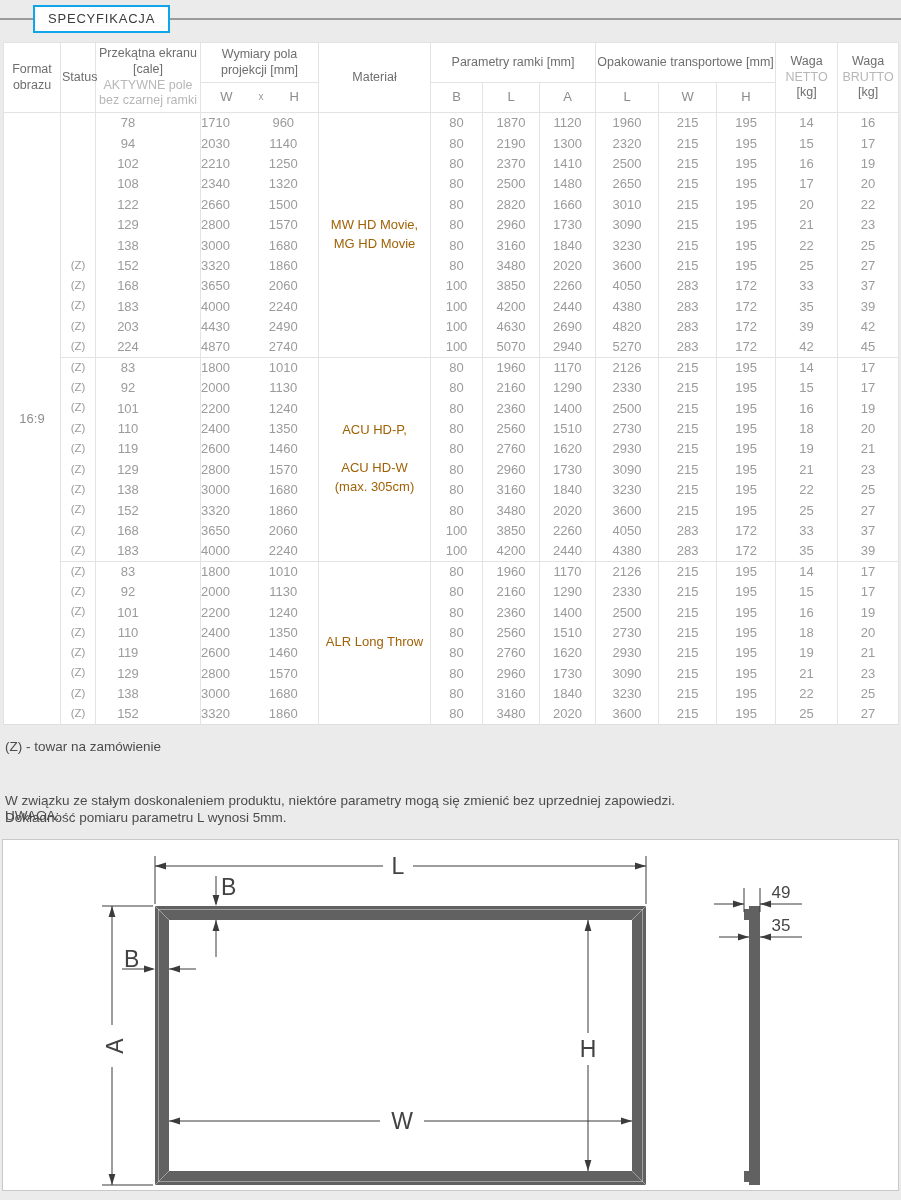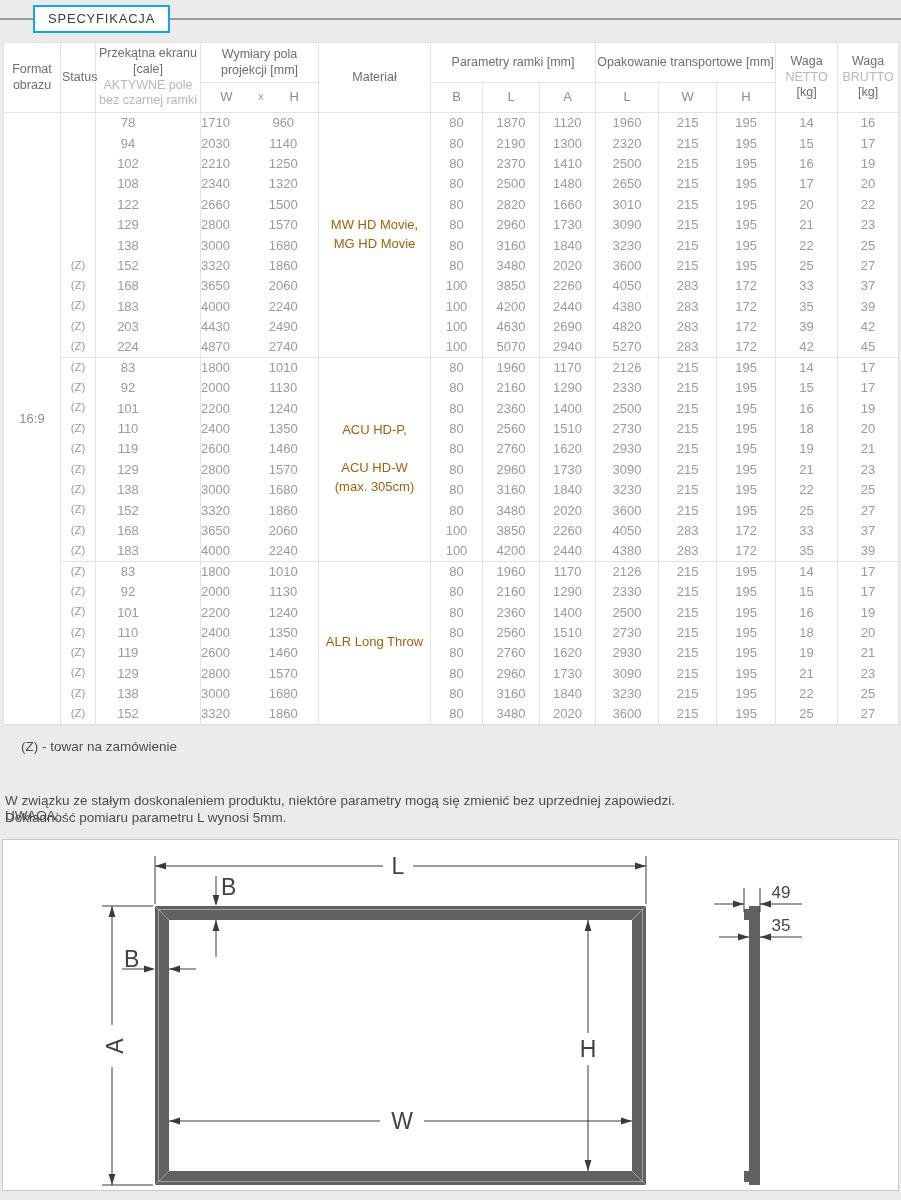--- a/index.html
+++ b/index.html
@@ -46,21 +46,21 @@
   }
   tbody tr.group-start td { border-top:1px solid #e3e3e3; }
   td.status-cell { font-size:11.5px; }
   td.diag-cell { text-align:center; padding-right:40px; }
   td.w-cell { text-align:left; padding-right:14px; border-right:none; }
   td.h-cell { text-align:center; padding-right:12px; border-left:none; }
   td.material-cell { font-size:13px; line-height:1.45; color:#a16207; }
   td.format-cell { font-size:13px; color:#8f8f8f; }
   
   .note { position:absolute; left:5px; font-size:13.5px; color:#4c4c4c; white-space:nowrap; }
-  .note-legend { top:739px;margin-left:16px; }
+  .note-legend { top:739px; }
   .note-uwaga  { top:808px; }
   .note-l1     { top:793px; }
   .note-l2     { top:810px; }
   
   .diagram-box {
     position:absolute; left:2px; top:839px; width:897px; height:352px;
     background:#fff; border:1px solid #c9c9c9;
   }
   .diagram-box svg { display:block; }
   .dim-line { stroke:#3b3b3b; stroke-width:1; fill:none; }

